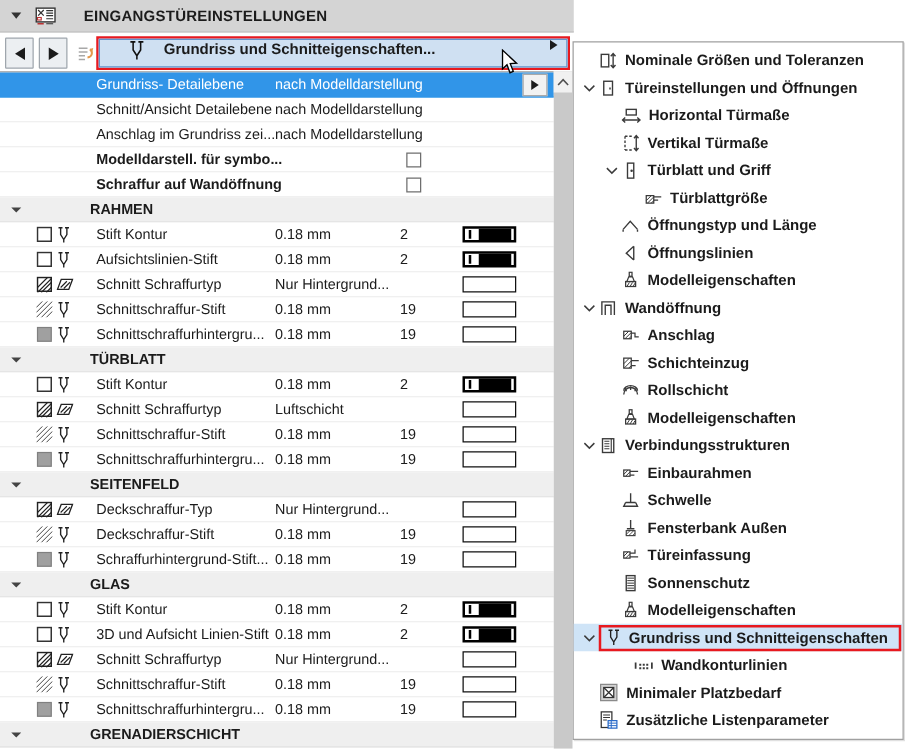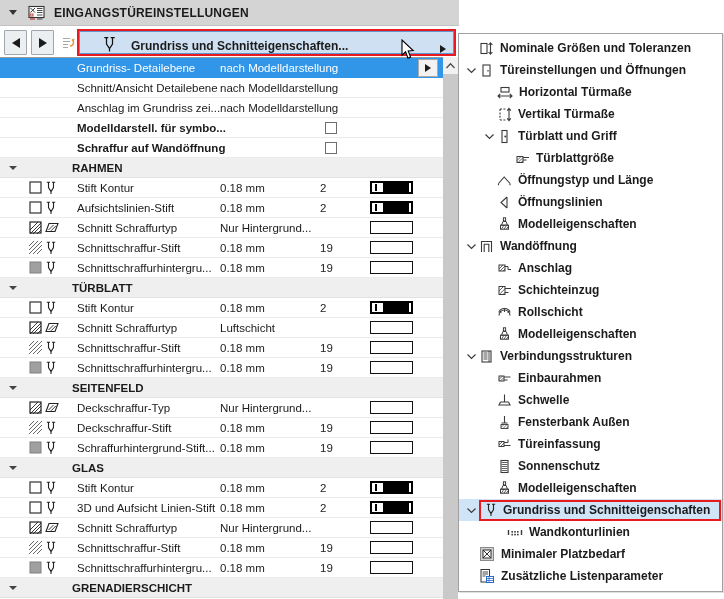--- a/index.html
+++ b/index.html
@@ -15,38 +15,38 @@
 
   
   .left-panel{position:absolute;left:0;top:0;width:459px;height:599px;background:#fff;}
   .panel-header{
     height:25px;background:#d4d4d4;display:flex;align-items:center;
     border-bottom:1px solid #c2c2c2;
   }
   .collapse-tri{width:0;height:0;border-left:4.5px solid transparent;border-right:4.5px solid transparent;
     border-top:5px solid #333;margin-left:9px;}
   .panel-header .hdr-icon{margin-left:10px;}
-  .panel-title{font-size:12px;font-weight:bold;margin-left:8px;letter-spacing:.2px;}
+  .panel-title{font-size:12px;font-weight:bold;margin-left:21px;letter-spacing:.2px;}
 
   
   .toolbar{position:absolute;left:0;top:29px;width:459px;height:27px;display:flex;align-items:center;}
   .nav-btn{
     width:23px;height:25px;margin-left:4px;background:#eceff2;border:1px solid #9fa6ad;
     display:flex;align-items:center;justify-content:center;box-sizing:border-box;border-radius:1px;
   }
   .tri-left{width:0;height:0;border-top:5.5px solid transparent;border-bottom:5.5px solid transparent;border-right:8px solid #1b1b1b;}
   .tri-right{width:0;height:0;border-top:5.5px solid transparent;border-bottom:5.5px solid transparent;border-left:8px solid #1b1b1b;}
   .transfer-btn{width:24px;height:25px;margin-left:3px;display:flex;align-items:center;justify-content:center;opacity:.85;}
   .dropdown-outer{
     position:absolute;left:77px;top:0px;width:379px;height:27px;box-sizing:border-box;
     border:2px solid #e8191f;
   }
   .dropdown{
     width:100%;height:100%;box-sizing:border-box;border:1px solid #5f94cd;background:#cfe0f2;
-    display:flex;align-items:flex-end;
+    display:flex;align-items:flex-start;
   }
   .dropdown .icon{margin-left:22px;}
   .dropdown-label{font-size:12px;font-weight:bold;margin-left:14px;white-space:nowrap;}
   .dropdown-arrow{margin-left:auto;margin-right:7px;width:0;height:0;
     border-top:4.5px solid transparent;border-bottom:4.5px solid transparent;border-left:6px solid #1b1b1b;}
 
   
   .ptable{position:absolute;left:0;top:57px;width:443px;border-top:1px solid #9a9a9a;}
   .trow{height:20px;display:flex;align-items:center;background:#fff;border-bottom:1px solid #ebebeb;
     font-size:11.5px;white-space:nowrap;box-sizing:border-box;}

